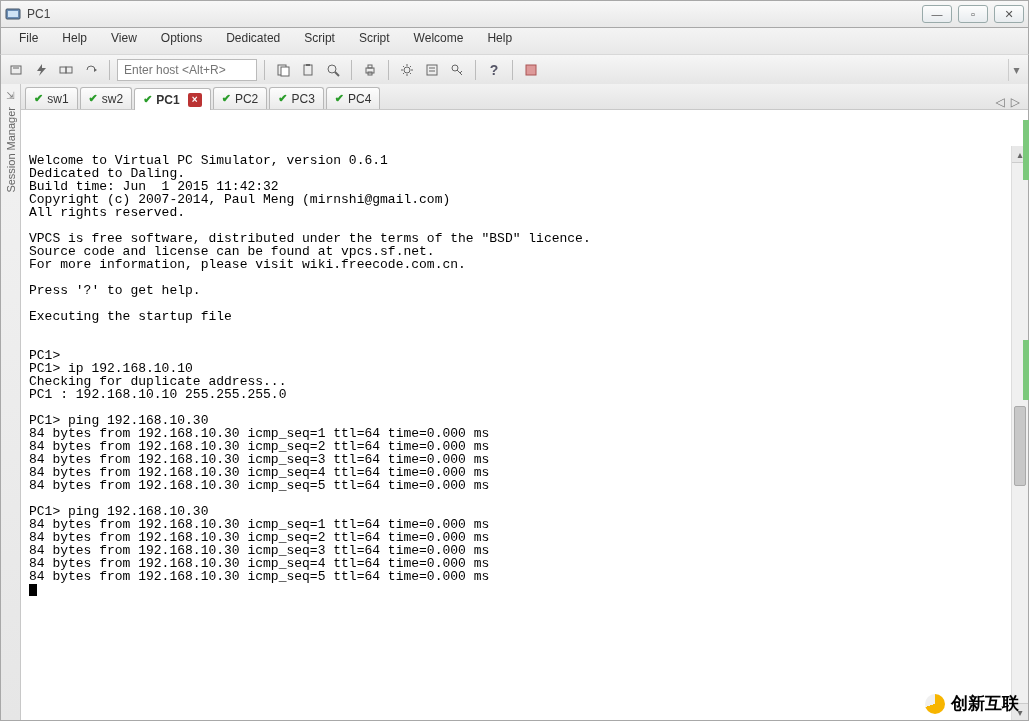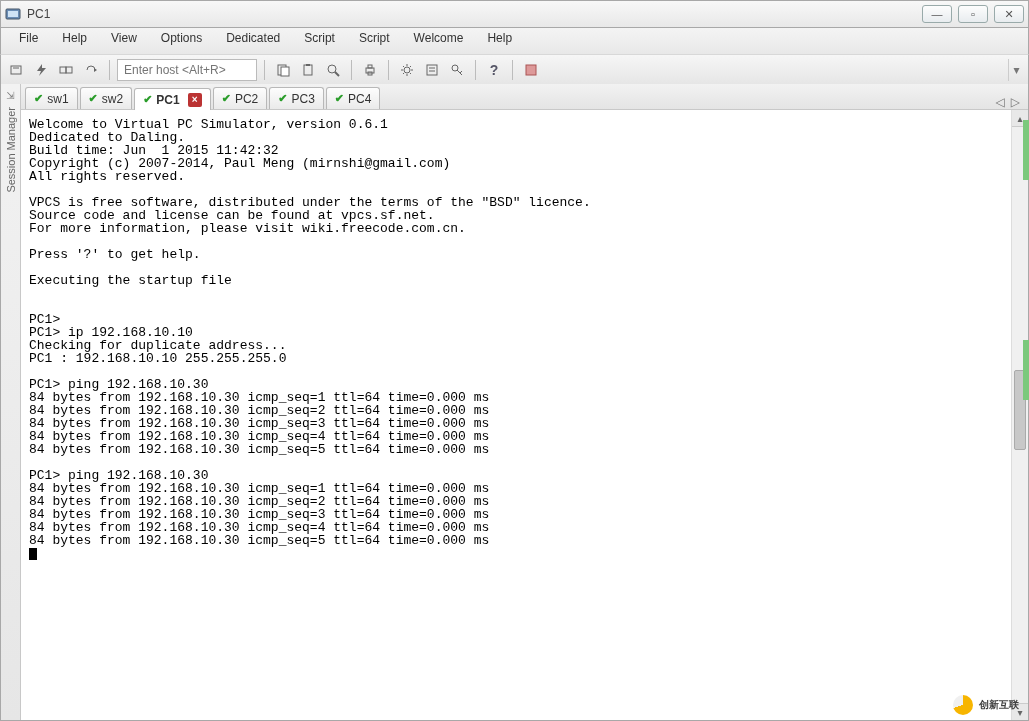--- a/index.html
+++ b/index.html
@@ -36,33 +36,33 @@
 
   
   .tabsbar { height: 26px; background:linear-gradient(#f2f2f2,#e4e4e4); border-bottom:1px solid #c8c8c8; display:flex; align-items:flex-end; padding:0 4px; gap:0; }
   .tab { display:flex; align-items:center; height:22px; padding:0 8px; border:1px solid #b8b8b8; border-bottom:none; background:linear-gradient(#fdfdfd,#eaeaea); border-radius:3px 3px 0 0; margin-right:2px; gap:4px; font-size:12px; color:#333; }
   .tab .chk { color:#2a9d2a; font-weight:bold; font-size:11px; }
   .tab.active { background:#fff; font-weight:bold; position:relative; top:1px; }
   .tab .close { width:14px; height:14px; background:#b33; color:#fff; font-size:10px; display:flex; align-items:center; justify-content:center; border-radius:2px; margin-left:4px; }
   .tabs-nav { margin-left:auto; display:flex; align-items:center; gap:6px; color:#777; padding-right:4px; }
 
   
-  .term-wrap { flex:1; display:flex; min-height:0; }
+  .term-wrap { flex:1; display:flex; min-height:0;margin-top:36px; }
   .terminal { flex:1; background:#fff; color:#000; font-family: "Courier New", monospace; font-size:13px; line-height:13px; padding:8px; white-space:pre; overflow:auto; }
   .cursor { display:inline-block; width:8px; height:12px; background:#000; vertical-align:bottom; }
   .vscroll { width:17px; background:#f0f0f0; border-left:1px solid #ddd; position:relative; }
   .vscroll .up, .vscroll .down { height:17px; display:flex; align-items:center; justify-content:center; font-size:10px; color:#666; background:#e8e8e8; border-bottom:1px solid #ccc; }
   .vscroll .down { position:absolute; bottom:0; width:100%; border-top:1px solid #ccc; border-bottom:none; }
   .vscroll .thumb { position:absolute; left:2px; right:2px; top:260px; height:80px; background:#c8c8c8; border:1px solid #aaa; border-radius:2px; }
 
   
   .green-strip { position:absolute; right:0; top:120px; width:6px; height:60px; background:#7cc97c; }
   .green-strip2 { position:absolute; right:0; top:340px; width:6px; height:60px; background:#7cc97c; }
 
-  .watermark { position:absolute; right:10px; bottom:6px; color:#404040; font-size:10px; font-weight:bold; display:flex; align-items:center; gap:6px; }
+  .watermark { position:absolute; right:10px; bottom:6px; color:#000000; font-size:17px; font-weight:bold; display:flex; align-items:center; gap:6px; }
   .watermark .logo { width:20px; height:20px; border-radius:50%; background: conic-gradient(#f7b500 0 70%, #f0f0f0 0); position:relative; }
 </style>
 </head>
 <body>
 
 <div class="titlebar">
   <span class="app-icon">
     <svg width="16" height="16">
         <rect x="1" y="3" width="14" height="10" rx="1" fill="#6a8db5" stroke="#456"></rect>
         <rect x="3" y="5" width="10" height="6" fill="#cfe3f5"></rect>

